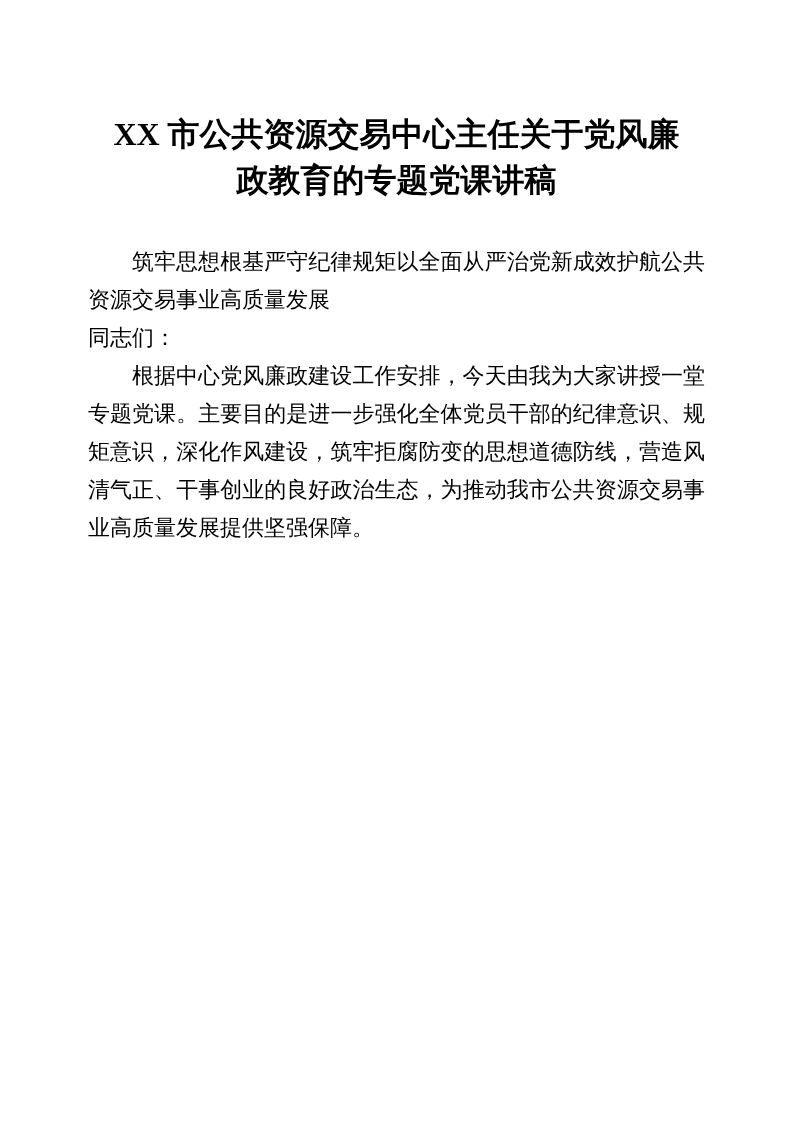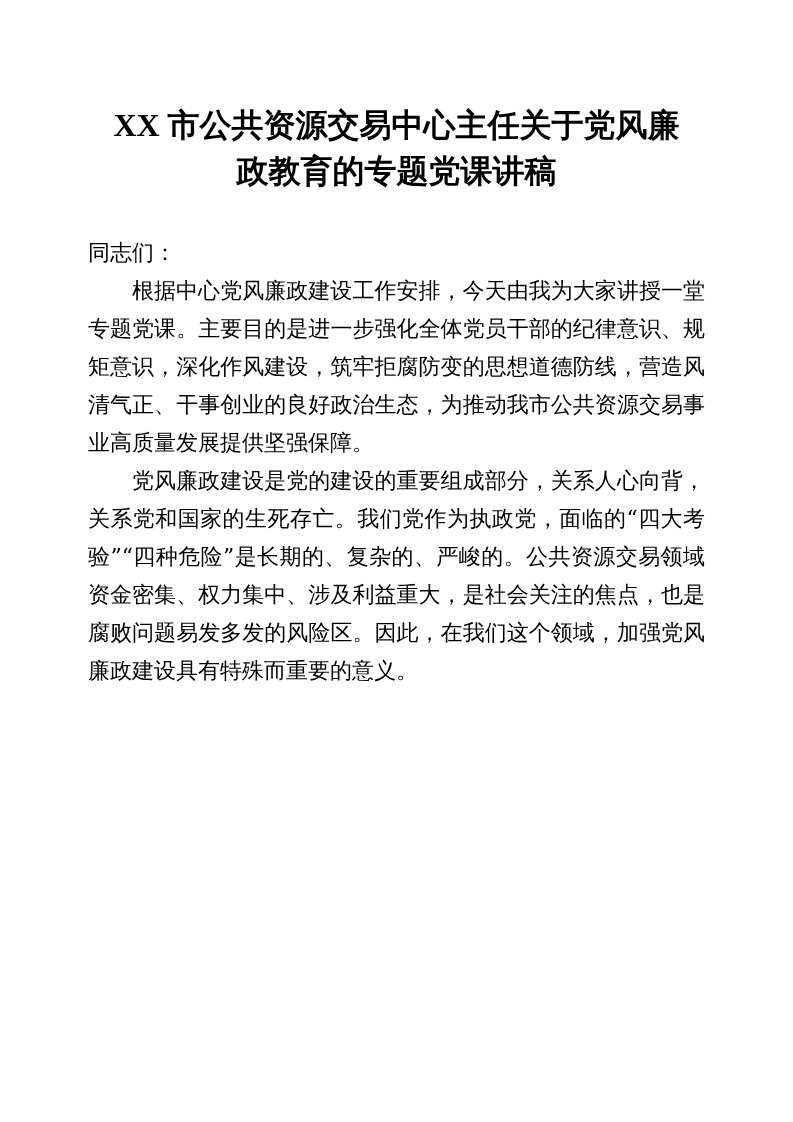--- a/index.html
+++ b/index.html
@@ -10,20 +10,21 @@
   .page {
     position: relative;
     width: 793px;
     height: 820px;
     background: #ffffff;
     box-sizing: border-box;
     padding: 102px 88px 0 88px;
     color: #000000;
     font-family: "DejaVu Serif", "Liberation Serif", serif;
     overflow: hidden;
+    margin-top: 9px;
   }
   .doc-title {
     margin: 0 0 40px 0;
     padding: 0 18px;
     font-size: 32px;
     line-height: 46px;
     font-weight: bold;
     text-align: center;
     color: #000000;
     font-family: "Liberation Serif", "DejaVu Serif", serif;
@@ -46,22 +47,22 @@
     font-weight: bold;
   }
 </style>
 </head>
 <body>
 
 <div class="page">
 
   <h1 class="doc-title">XX 市公共资源交易中心主任关于党风廉政教育的专题党课讲稿</h1>
 
+  <p class="para indent">筑牢思想根基严守纪律规矩以全面从严治党新成效护航公共资源交易事业高质量发展</p>
 
   <p class="para">同志们：</p>
 
   <p class="para indent">根据中心党风廉政建设工作安排，今天由我为大家讲授一堂专题党课。主要目的是进一步强化全体党员干部的纪律意识、规矩意识，深化作风建设，筑牢拒腐防变的思想道德防线，营造风清气正、干事创业的良好政治生态，为推动我市公共资源交易事业高质量发展提供坚强保障。</p>
 
 
-  <p class="para indent">党风廉政建设是党的建设的重要组成部分，关系人心向背，关系党和国家的生死存亡。我们党作为执政党，面临的“四大考验”“四种危险”是长期的、复杂的、严峻的。公共资源交易领域资金密集、权力集中、涉及利益重大，是社会关注的焦点，也是腐败问题易发多发的风险区。因此，在我们这个领域，加强党风廉政建设具有特殊而重要的意义。</p>
 
 
 </div>
 
 </body></html>

